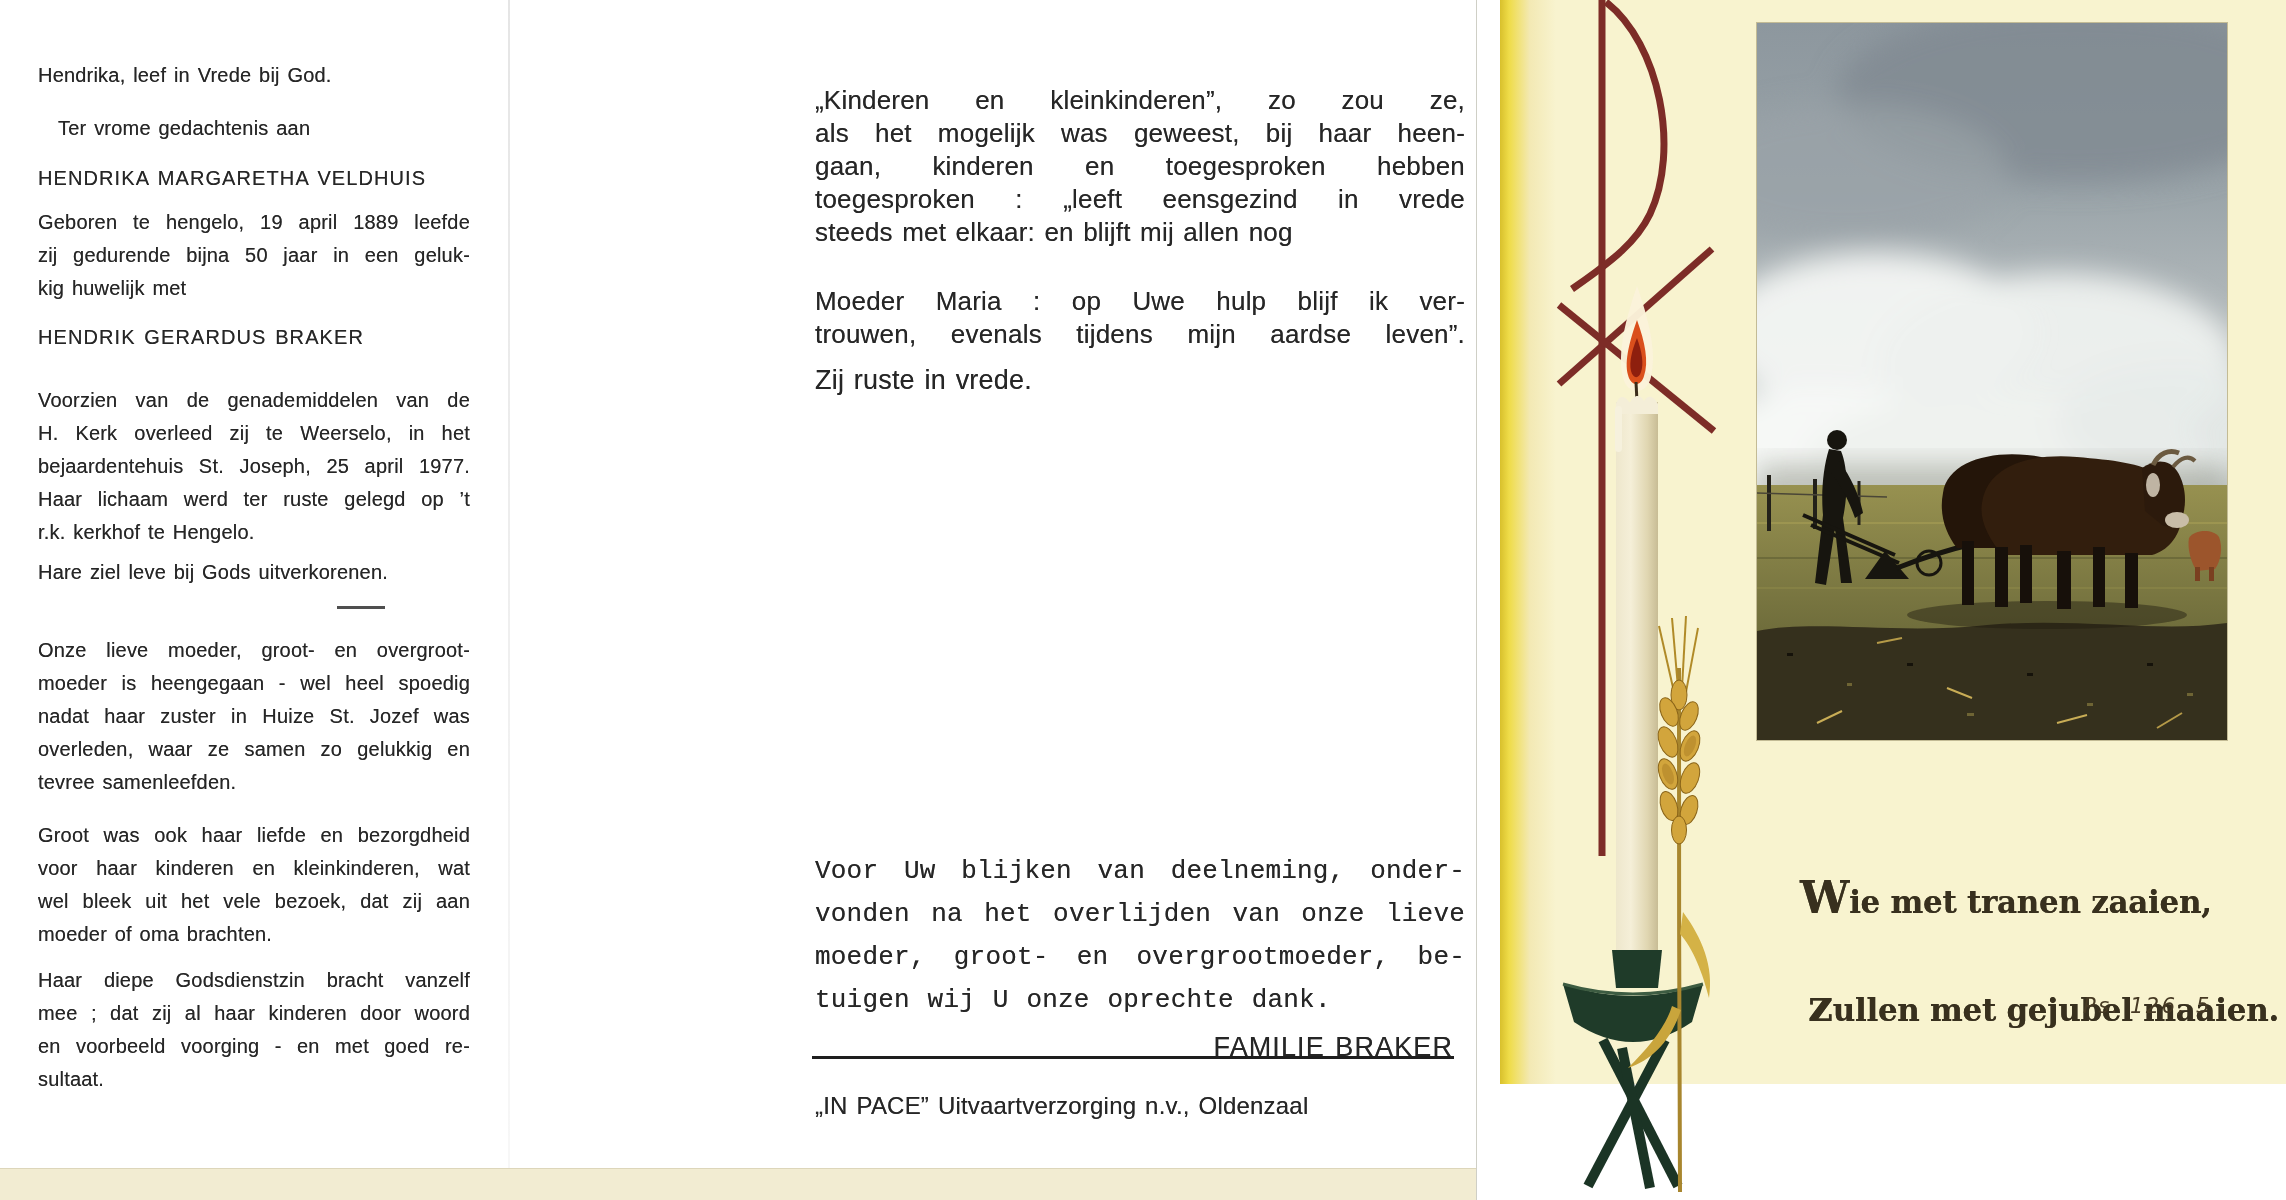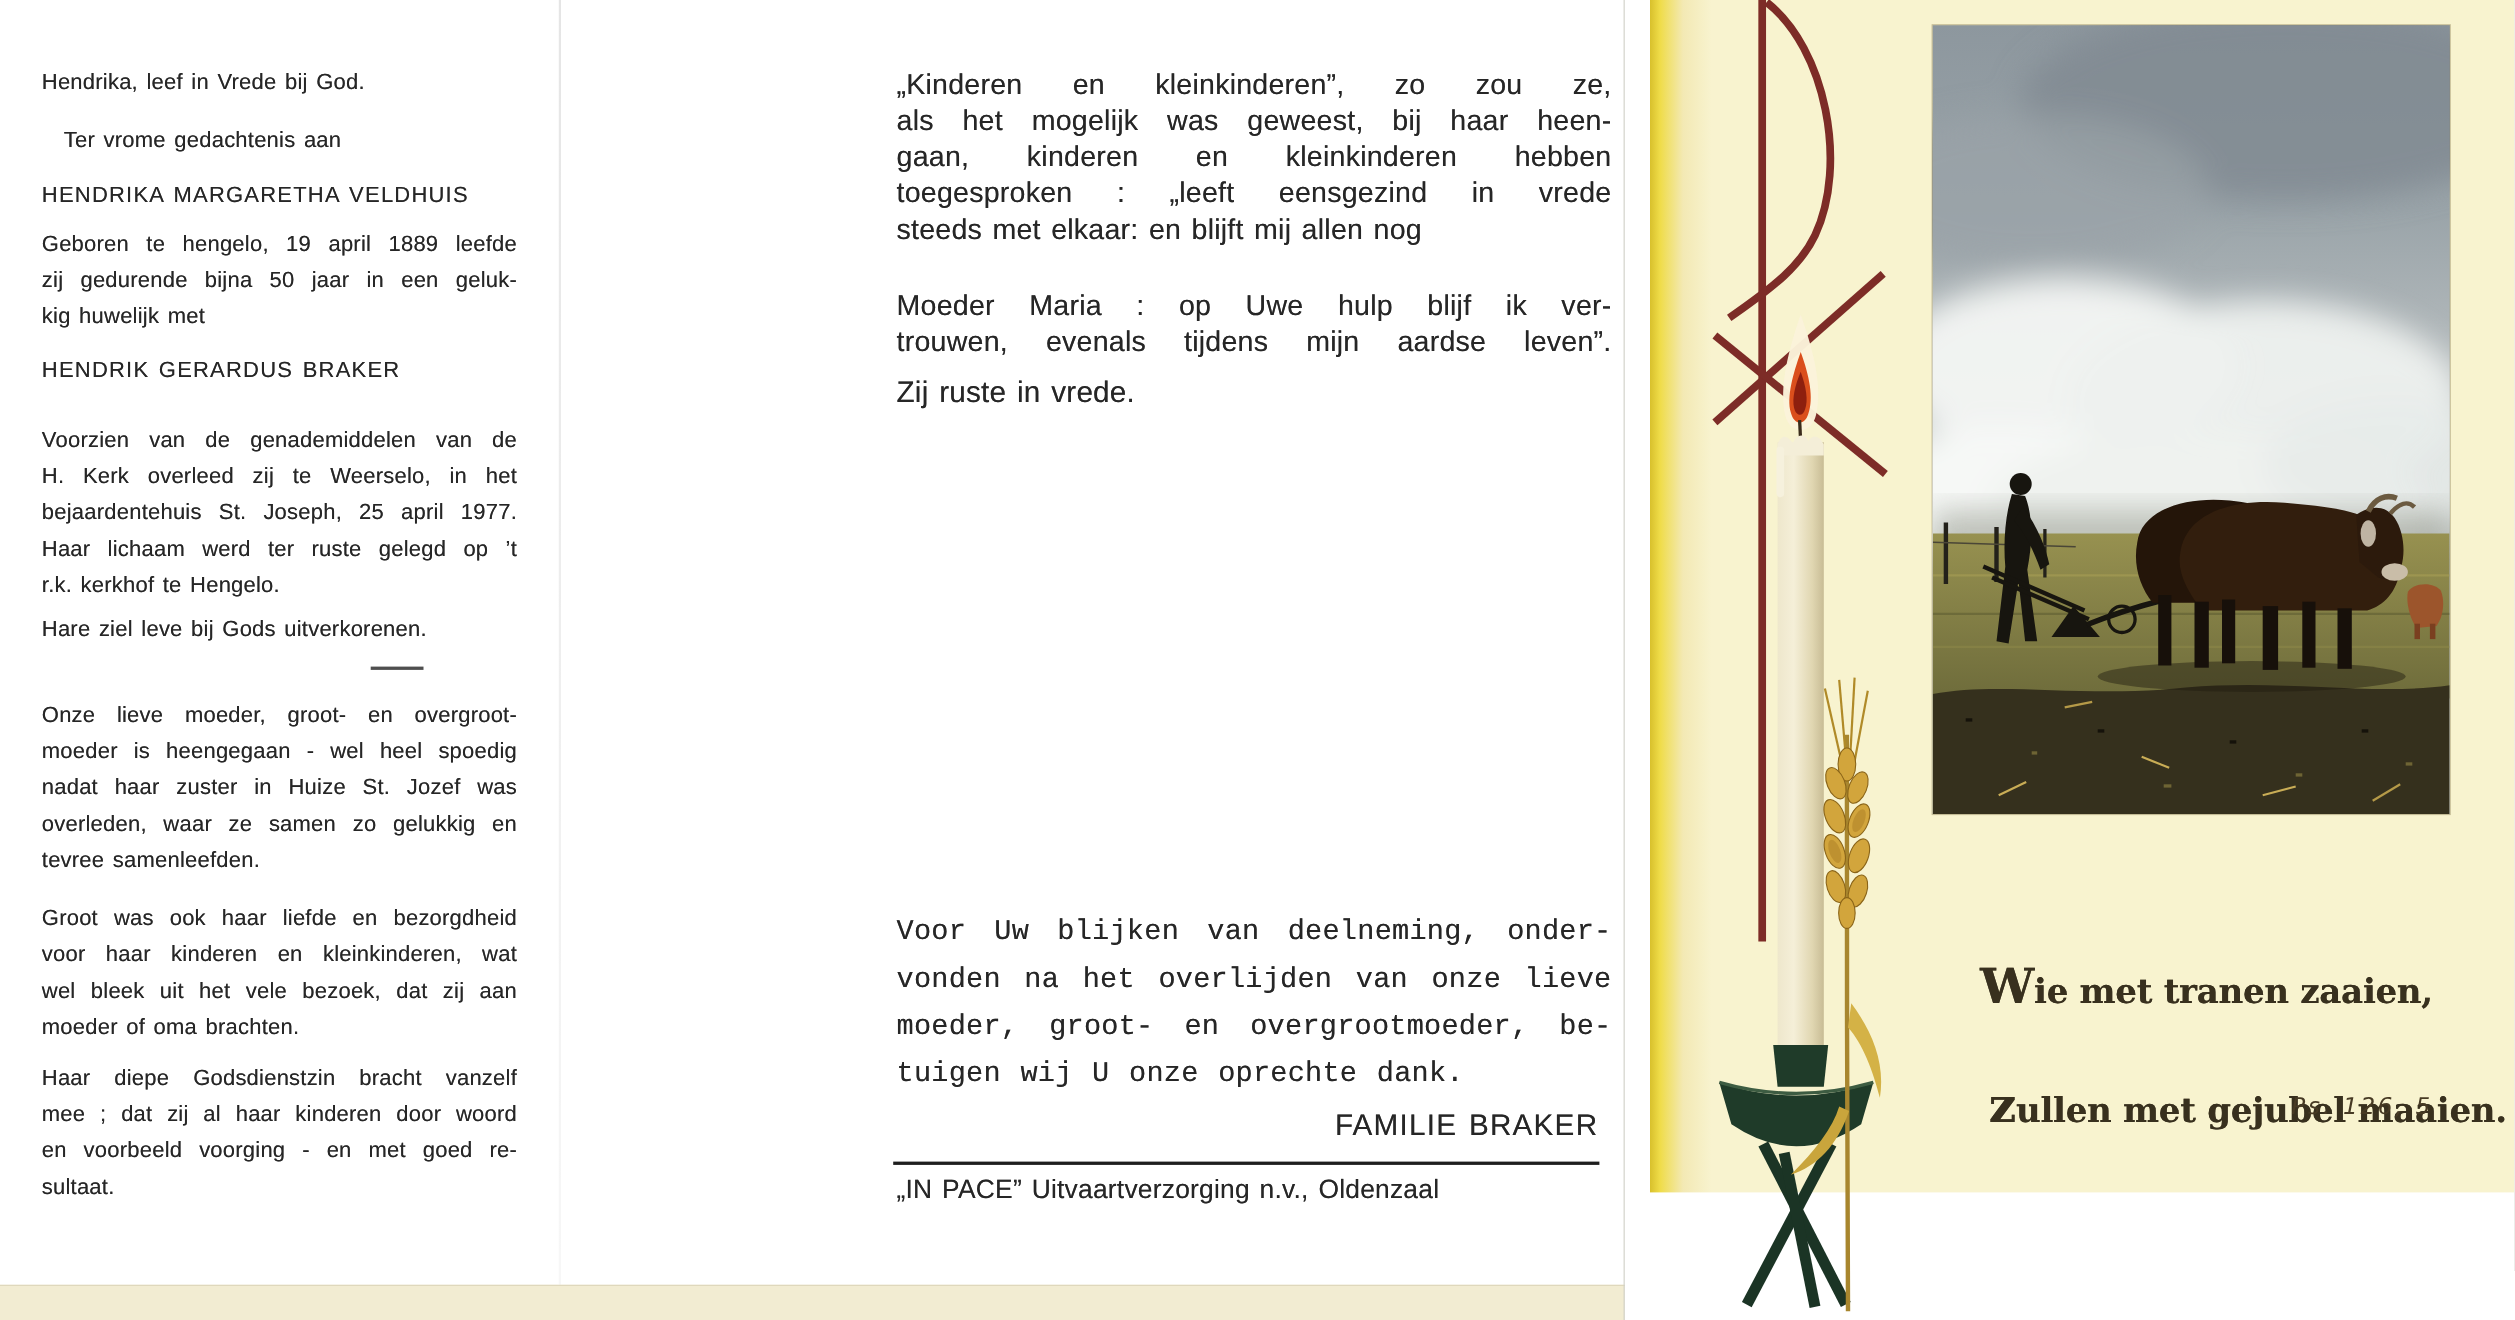--- a/index.html
+++ b/index.html
@@ -9,21 +9,21 @@
     font-family:"Liberation Sans", sans-serif;
   }
   
   .page { position:absolute; left:0; top:0; width:1640px; height:1200px; }
   .para {
     position:absolute; color:#262626; font-size:20px; line-height:33px;
     letter-spacing:0.2px; word-spacing:2px;
     text-shadow:0 0 0.5px rgba(40,40,40,0.65);
   }
   .lcol { left:38px; width:432px; }
-  .mid  { left:815px; width:650px; font-size:26px; }
+  .mid  { left:815px; width:650px; font-size:26px;margin-top:24px; }
   .just .ln { text-align:justify; text-align-last:justify; }
   .just .ln:last-child { text-align-last:left; }
   .just-all .ln { text-align:justify; text-align-last:justify; }
   .center { }
   .right  { text-align:right; padding-right:12px; box-sizing:border-box; }
   .caps   { letter-spacing:1.1px; }
   .pos-opening   { top:59px; }
   .pos-dedication{ top:112px; left:58px; }
   .pos-name      { top:162px; }
   .pos-birth     { top:206px; }
@@ -112,21 +112,21 @@
     <div class="para lcol just pos-faith">
         <div class="ln">Haar diepe Godsdienstzin bracht vanzelf</div>
         <div class="ln">mee ; dat zij al haar kinderen door woord</div>
         <div class="ln">en voorbeeld voorging - en met goed re-</div>
         <div class="ln">sultaat.</div>
       </div>
 
     <div class="para mid just pos-farewell">
         <div class="ln">„Kinderen en kleinkinderen”, zo zou ze,</div>
         <div class="ln">als het mogelijk was geweest, bij haar heen-</div>
-        <div class="ln">gaan, kinderen en kleinkinderen hebben</div>
+        <div class="ln">gaan, kinderen en toegesproken hebben</div>
         <div class="ln">toegesproken : „leeft eensgezind in vrede</div>
         <div class="ln">steeds met elkaar: en blijft mij allen nog</div>
       </div>
     <div class="para mid just-all pos-maria">
         <div class="ln">Moeder Maria : op Uwe hulp blijf ik ver-</div>
         <div class="ln">trouwen, evenals tijdens mijn aardse leven”.</div>
       </div>
     <div class="para mid center pos-rest">Zij ruste in vrede.</div>
     <div class="para mid just pos-thanks">
         <div class="ln">Voor Uw blijken van deelneming, onder-</div>

